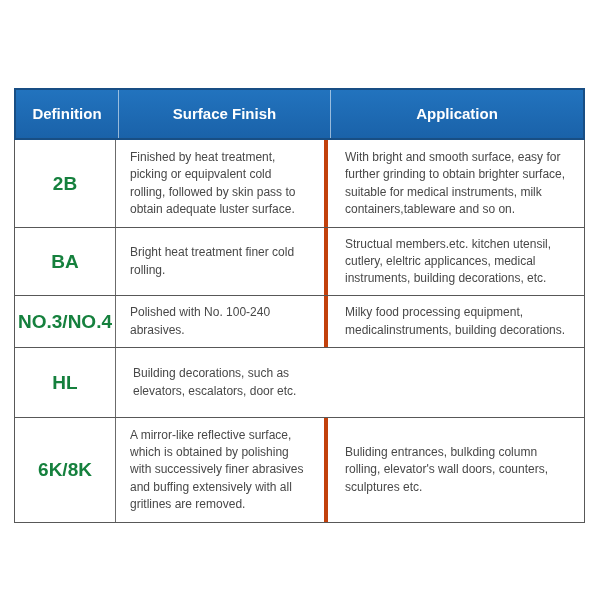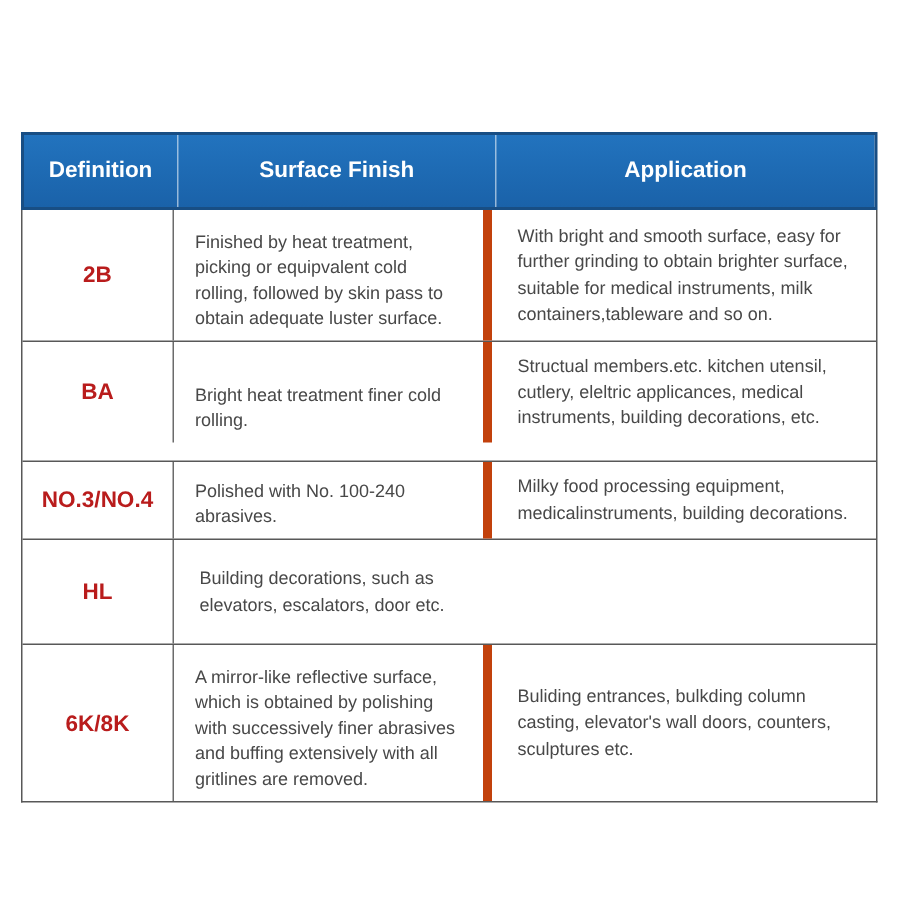--- a/index.html
+++ b/index.html
@@ -42,44 +42,43 @@
     box-sizing:border-box;
   }
   .tr {
     display:grid;
     grid-template-columns:101px 212px auto;
     box-sizing:border-box;
   }
   .tr + .tr { border-top:1px solid #585858; }
   .tr:nth-child(1) { height:87px; }
   .tr:nth-child(2) { height:68px; }
-  .tr:nth-child(3) { height:52px;margin-top:12px; }
+  .tr:nth-child(3) { height:52px; }
   .tr:nth-child(4) { height:70px; }
   .tr:nth-child(5) { height:105px; }
 
   .td-finish {
     display:flex; align-items:center; justify-content:center;
     text-align:center;
     font-weight:700;
-    font-size:15px;
-    color:#b91c1c;
+    font-size:19px;
+    color:#15803d;
     border-right:1px solid #6b6b6b;
     padding:0 4px;
   }
   .td-def, .td-app {
     display:flex; align-items:center;
     font-size:12px;
     color:#484848;
     line-height:1.42;
     box-sizing:border-box;
   }
   .td-def {
-    border-right:6px solid #c2410c;
+    border-right:4px solid #c2410c;
     padding:6px 14px 6px 14px;
-    align-items:flex-end;
   }
   .td-app {
     padding:6px 14px 6px 17px;
   }
 </style>
 </head>
 <body>
 
 <div class="tbl">
 
@@ -133,18 +132,18 @@
         <span>Building decorations, such as elevators, escalators, door etc.</span>
       </div>
     </div>
 
     <div class="tr">
       <div class="td-finish">6K/8K</div>
       <div class="td-def">
         <span>A mirror-like reflective surface, which is obtained by polishing with successively finer abrasives and buffing extensively with all gritlines are removed.</span>
       </div>
       <div class="td-app">
-        <span>Buliding entrances, bulkding column casting, elevator's wall doors, counters, sculptures etc.</span>
+        <span>Buliding entrances, bulkding column rolling, elevator's wall doors, counters, sculptures etc.</span>
       </div>
     </div>
 
   </div>
 </div>
 
 </body></html>

